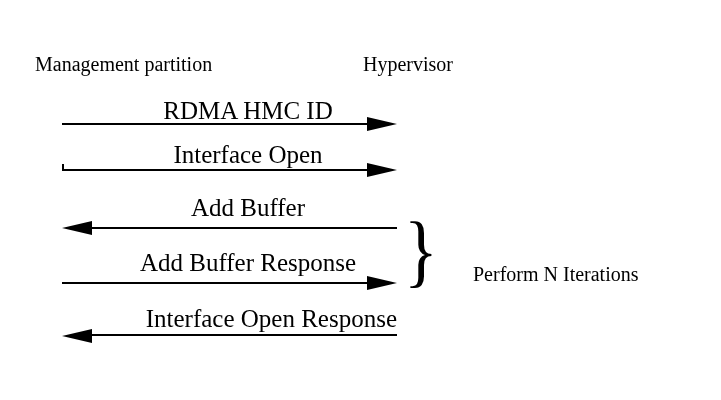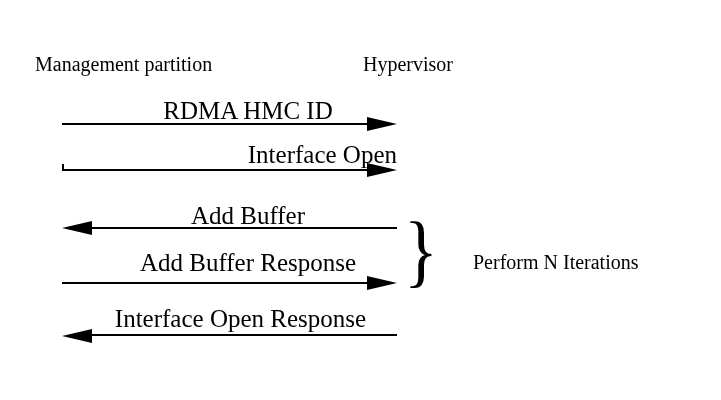--- a/index.html
+++ b/index.html
@@ -59,51 +59,51 @@
     left: 404px;
     top: 210px;
     font-size: 80px;
     line-height: 1;
     transform: scaleX(0.88);
     transform-origin: left center;
   }
   .iter-label {
     position: absolute;
     left: 473px;
-    top: 252px;
+    top: 264px;
     font-size: 20px;
     line-height: 20px;
     white-space: nowrap;
   }
 </style>
 </head>
 <body>
 
 <div class="canvas">
 
   <div class="actor" style="left:35px; top:54px;">Management partition</div>
   <div class="actor" style="left:315px; top:54px;margin-left:48px;">Hypervisor</div>
 
   <div class="msg-label" style="top:101px;">RDMA HMC ID</div>
   <div class="hline" style="left:62px; top:123px; width:306px;"></div>
   <div class="tri-right" style="left:367px; top:117px;"></div>
 
-  <div class="msg-label" style="top:145px;text-align:right;">Interface Open</div>
+  <div class="msg-label" style="top:145px;">Interface Open</div>
   <div class="tick" style="left:62px; top:164px;"></div>
   <div class="hline" style="left:62px; top:169px; width:306px;"></div>
   <div class="tri-right" style="left:367px; top:163px;"></div>
 
-  <div class="msg-label" style="top:198px;margin-top:8px;">Add Buffer</div>
+  <div class="msg-label" style="top:198px;">Add Buffer</div>
   <div class="tri-left" style="left:62px; top:221px;"></div>
   <div class="hline" style="left:92px; top:227px; width:305px;"></div>
 
   <div class="msg-label" style="top:253px;">Add Buffer Response</div>
   <div class="hline" style="left:62px; top:282px; width:306px;"></div>
   <div class="tri-right" style="left:367px; top:276px;"></div>
 
-  <div class="msg-label" style="top:309px; padding-left:22px;">Interface Open Response</div>
+  <div class="msg-label" style="top:309px; padding-left:22px;text-align:right;">Interface Open Response</div>
   <div class="tri-left" style="left:62px; top:329px;"></div>
   <div class="hline" style="left:92px; top:334px; width:305px;"></div>
 
   <div class="brace">}</div>
   <div class="iter-label">Perform N Iterations</div>
 
 </div>
 
 </body></html>

